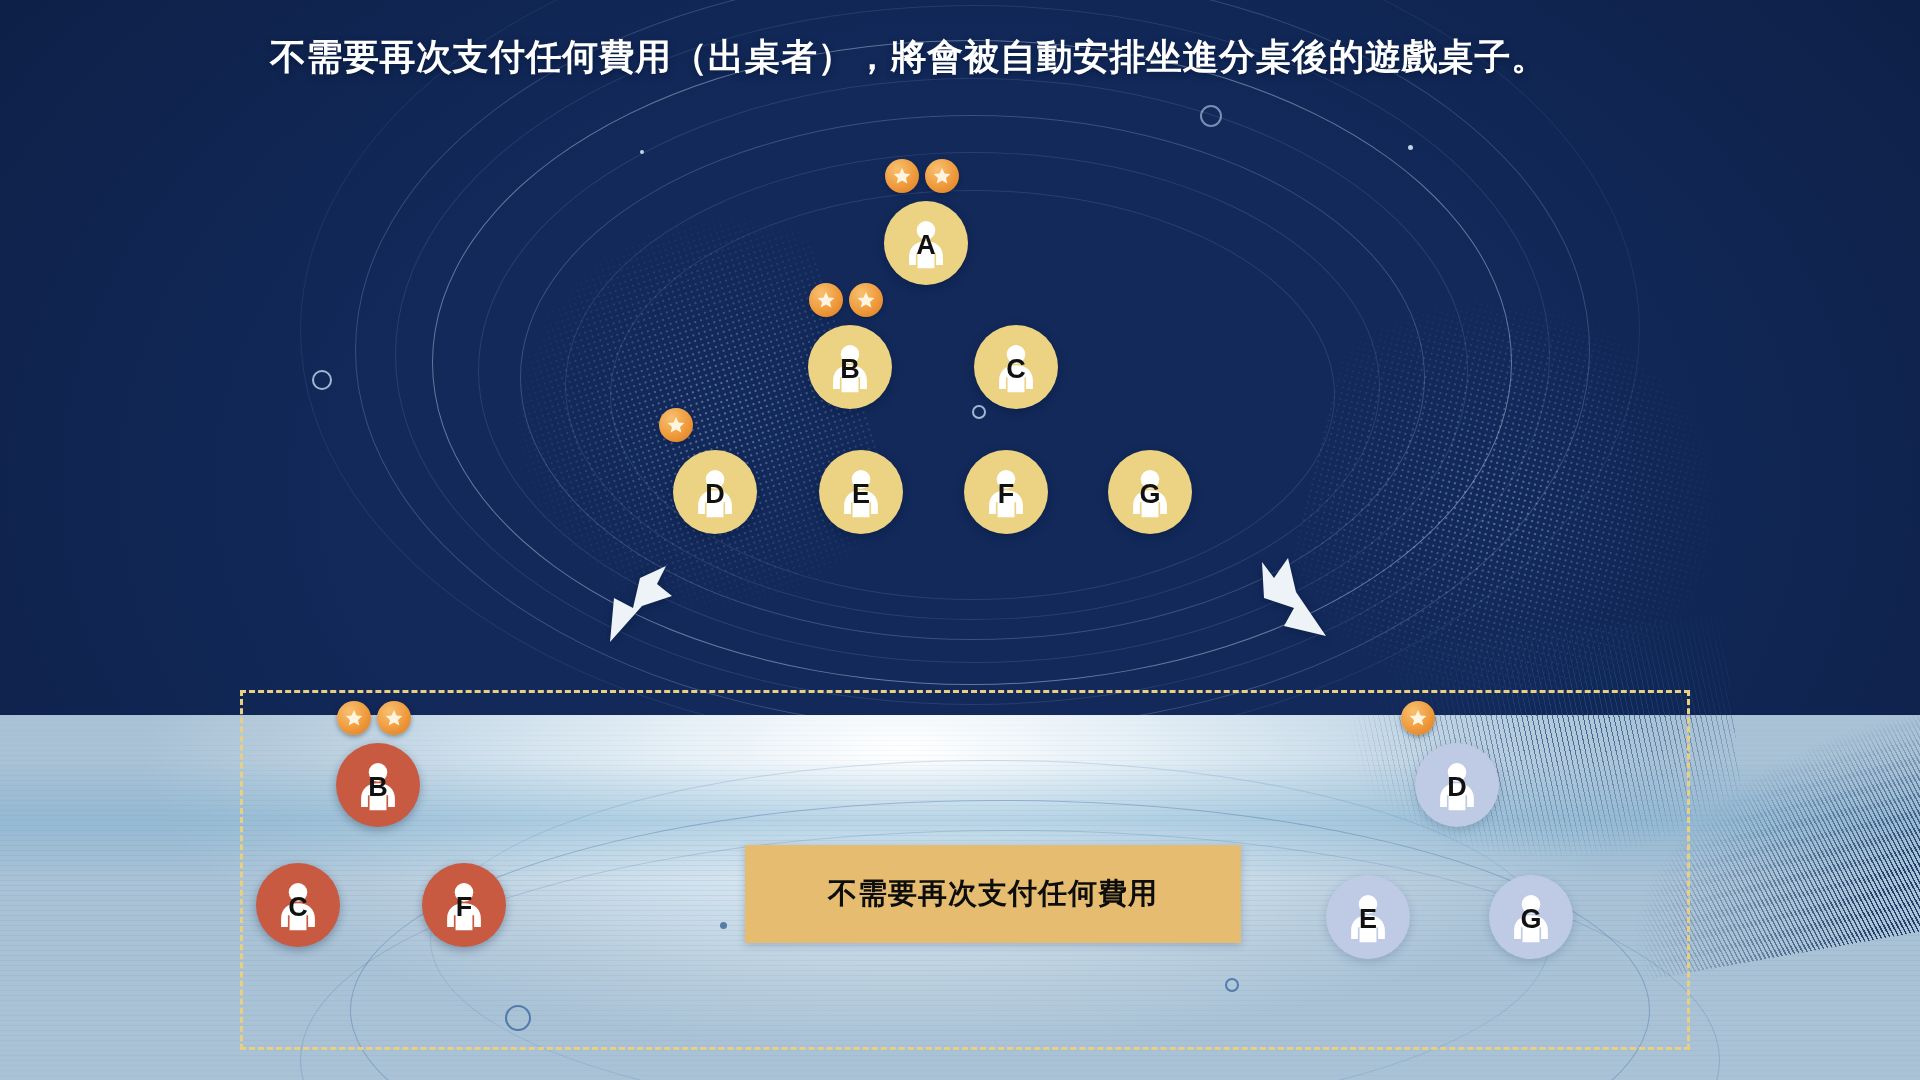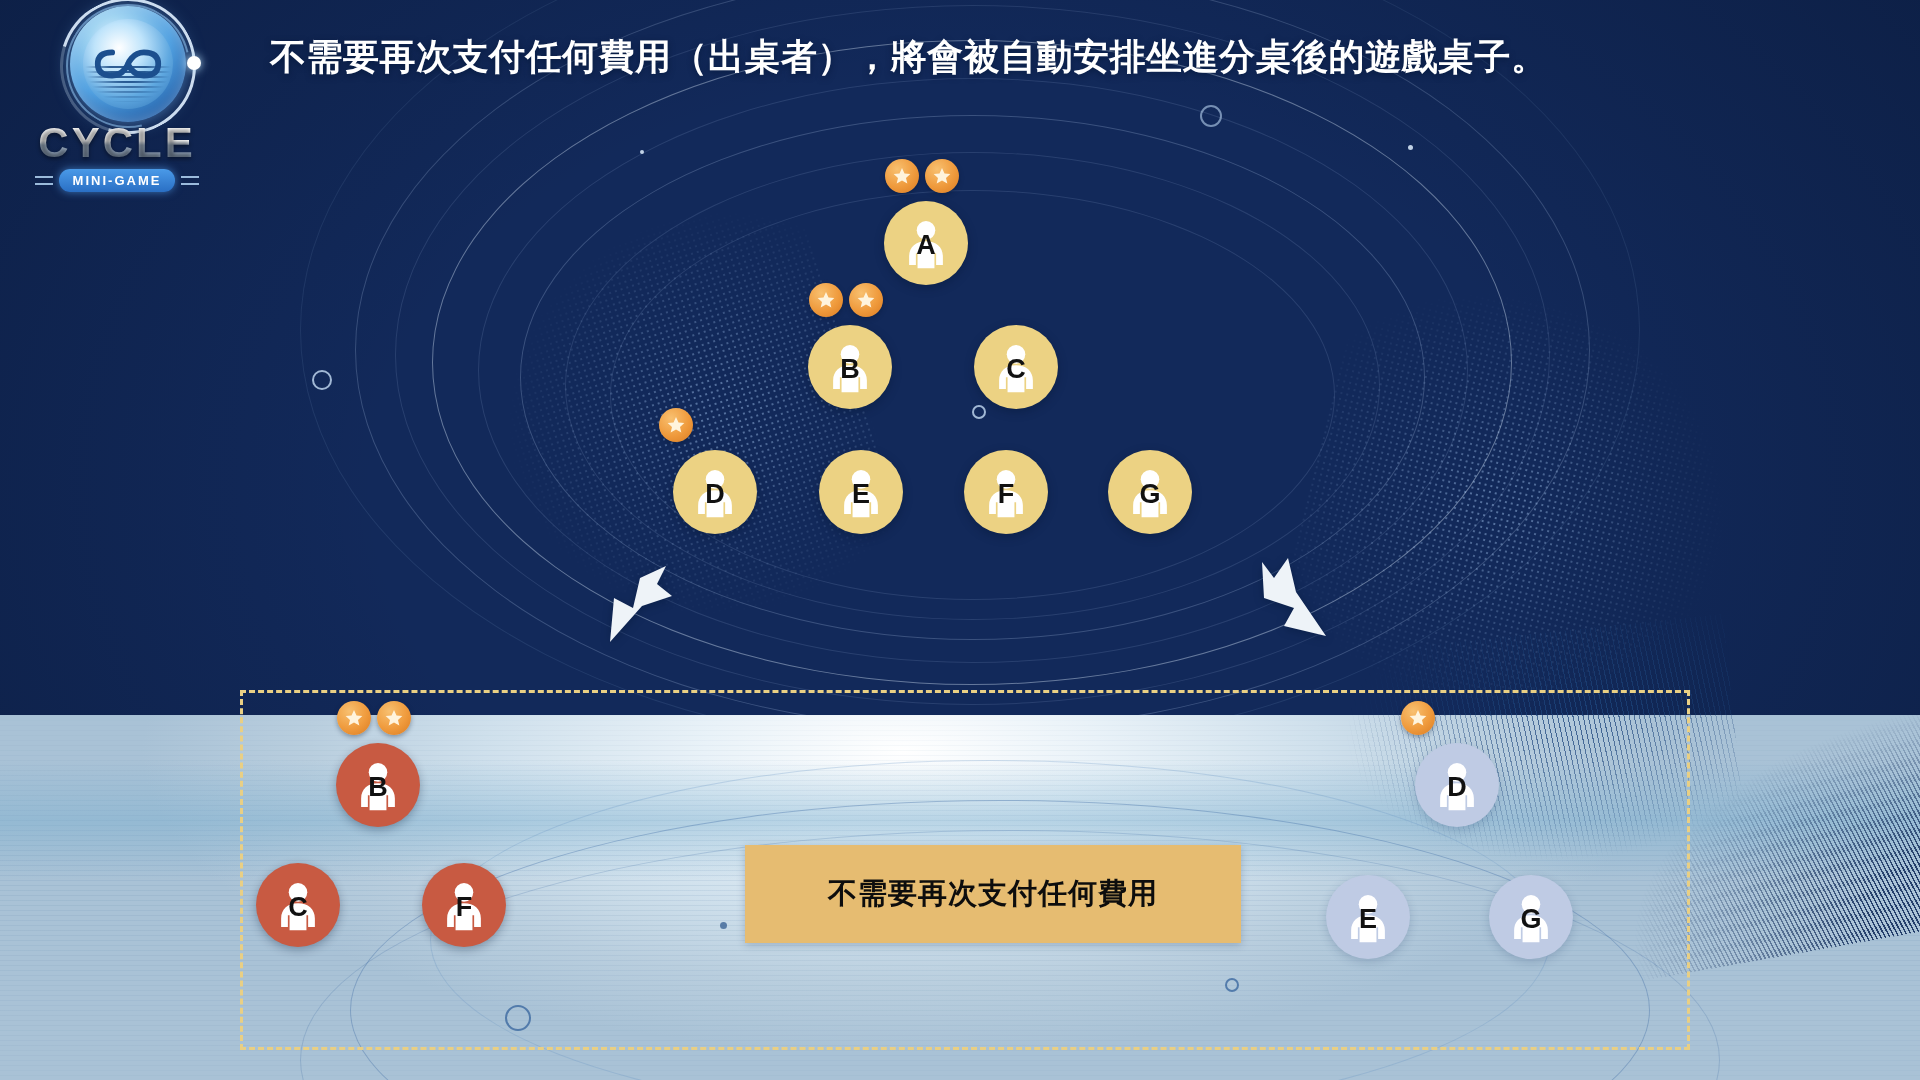--- a/index.html
+++ b/index.html
@@ -233,38 +233,20 @@
 
   <div class="deco-circle" style="left:312px; top:370px; width:20px; height:20px;"></div>
   <div class="deco-circle" style="left:972px; top:405px; width:14px; height:14px;"></div>
   <div class="deco-circle" style="left:1200px; top:105px; width:22px; height:22px; border-color:rgba(200,228,255,.55);"></div>
   <div class="deco-circle dark" style="left:505px; top:1005px; width:26px; height:26px;"></div>
   <div class="deco-circle dark" style="left:1225px; top:978px; width:14px; height:14px;"></div>
   <div class="deco-dot" style="left:720px; top:922px; width:7px; height:7px; background:rgba(60,100,150,.8);"></div>
   <div class="deco-dot" style="left:1408px; top:145px; width:5px; height:5px;"></div>
   <div class="deco-dot" style="left:640px; top:150px; width:4px; height:4px;"></div>
 
-  <div id="logo">
-    <div class="logo-orb"></div>
-    <div class="logo-waves"></div>
-    <div class="logo-infinity">
-      <svg viewBox="0 0 100 52" width="72" height="38" aria-hidden="true">
-        <path d="M28 10 C12 10 8 18 8 26 C8 34 12 42 28 42 C44 42 50 26 50 26 C50 26 56 10 72 10 C88 10 92 18 92 26 C92 34 88 42 72 42 C56 42 50 26 50 26" fill="none" stroke="#1c4f8e" stroke-width="8" stroke-linecap="round"></path>
-      </svg>
-    </div>
-    <div class="logo-ring-a"></div>
-    <div class="logo-ring-b"></div>
-    <div class="logo-dot"></div>
-    <div class="logo-word">CYCLE</div>
-    <div class="logo-badge-wrap">
-      <div class="badge-tick"></div>
-      <div class="logo-badge">MINI-GAME</div>
-      <div class="badge-tick"></div>
-    </div>
-  </div>
 
   <div id="headline">
     <div class="hl-line">不需要再次支付任何費用（出桌者），將會被自動安排坐進分桌後的遊戲桌子。</div>
   </div>
 
   <div class="arrow" style="left:600px; top:558px;">
     <svg width="78" height="92" viewBox="0 0 78 92" aria-hidden="true">
       <path d="M66 8 L57 26 L72 38 L42 48 L10 84 L14 40 L33 50 L40 20 Z" fill="#eef3f8"></path>
     </svg>
   </div>

